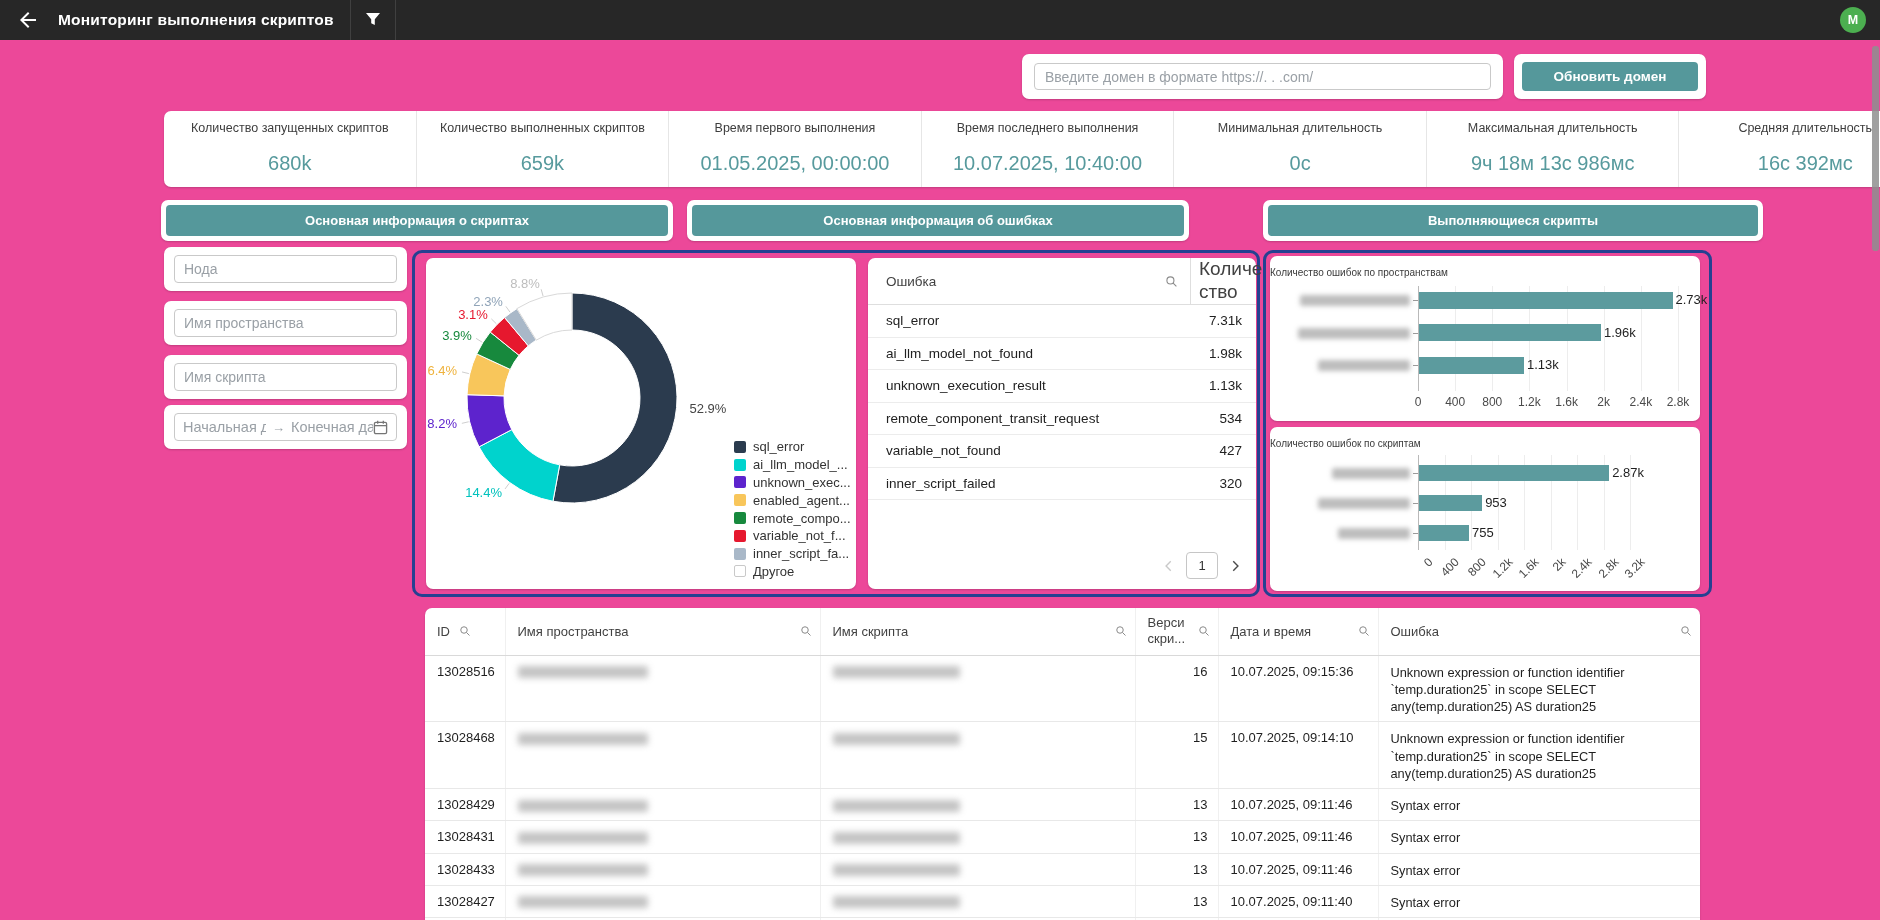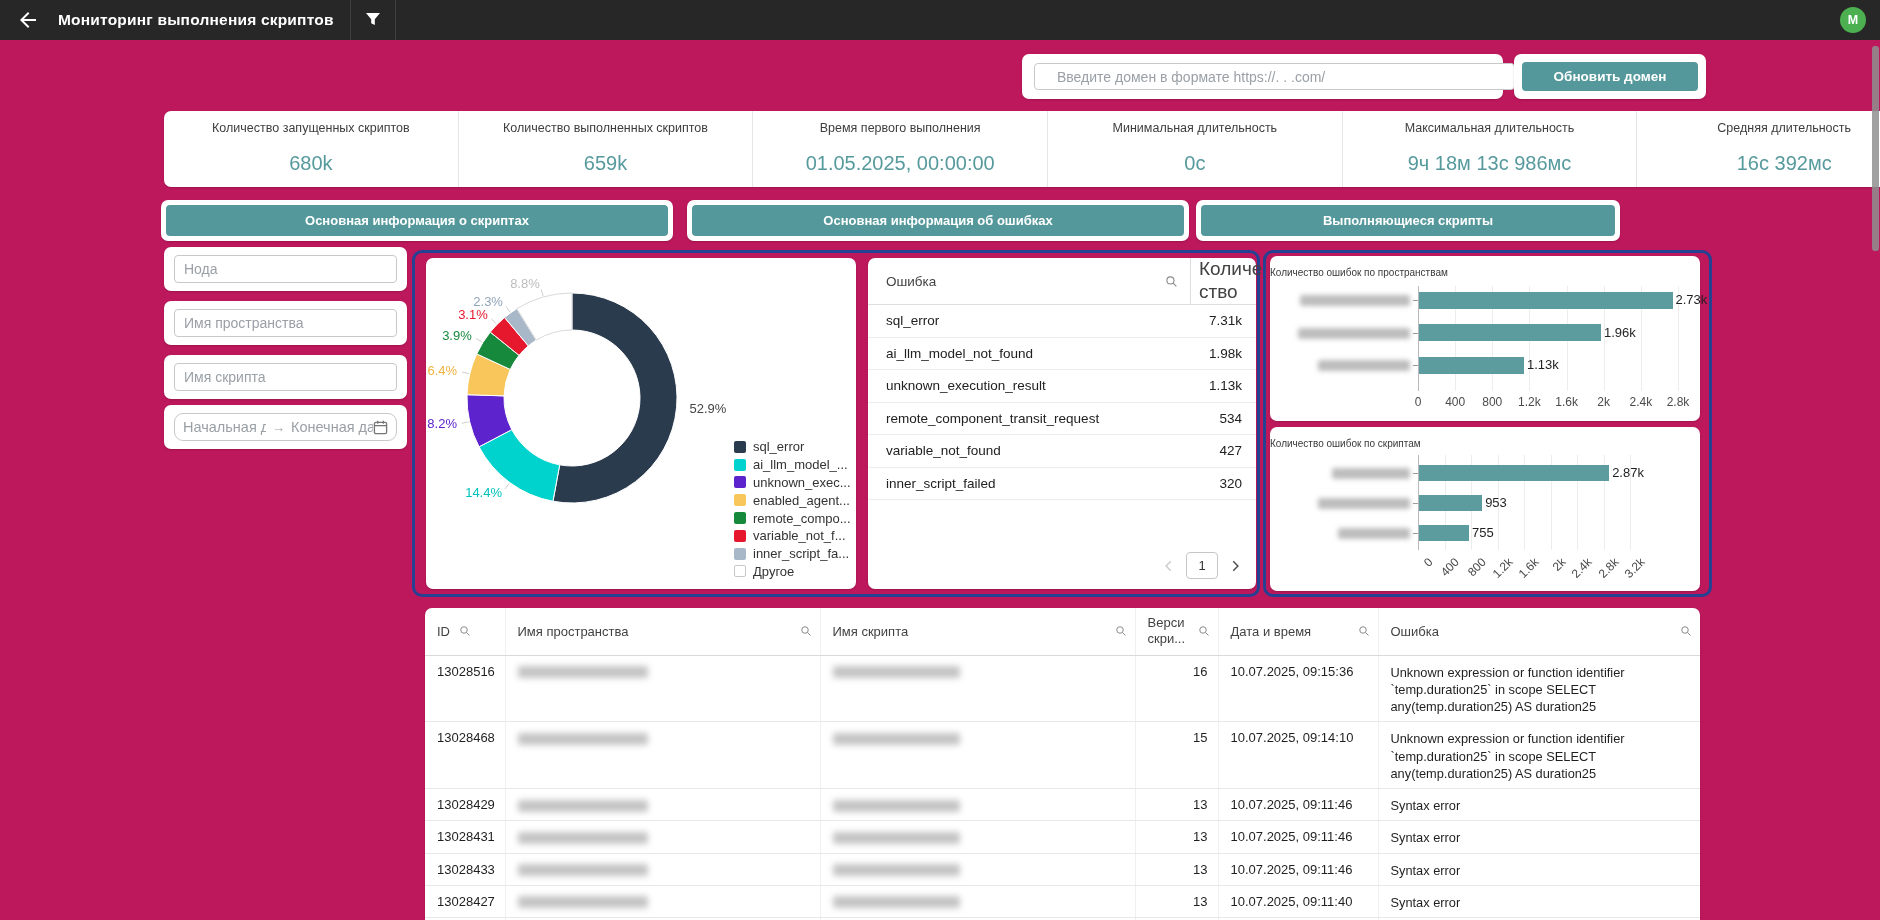--- a/index.html
+++ b/index.html
@@ -1,52 +1,52 @@
 <!DOCTYPE html>
 <html><head>
 <meta charset="utf-8">
 <style>
   html,body{margin:0;padding:0;background:#3f7f81;}
-  .stage{position:relative;width:1880px;height:920px;overflow:hidden;background:#be185d;
+  .stage{position:relative;width:1880px;height:920px;overflow:hidden;background:#ec4899;
          font-family:"Liberation Sans",sans-serif;-webkit-font-smoothing:antialiased;}
   
   .topbar{position:absolute;left:0;top:0;width:1880px;height:40px;background:#272727;display:flex;align-items:center;}
   .tb-back{width:24px;height:24px;margin-left:16px;cursor:pointer;flex:none;}
   .tb-title{color:#fff;font-size:15.5px;font-weight:700;margin-left:18px;letter-spacing:.2px;}
   .tb-sep{width:1px;height:40px;background:#404040;margin:0 0;}
   .tb-sep.s1{margin-left:16px;}
   .tb-funnel{width:16px;height:16px;margin:0 14px;cursor:pointer;}
   .tb-avatar{position:absolute;right:14px;top:7px;width:26px;height:26px;border-radius:50%;background:#4caf50;
              color:#fff;font-size:12.5px;font-weight:700;display:flex;align-items:center;justify-content:center;cursor:pointer;}
   
   .card{position:absolute;background:#fff;border-radius:7px;box-shadow:0 1px 2px rgba(0,0,0,.18);}
   
   .domain-card{left:1022px;top:54px;width:481px;height:45px;}
   .domain-input{position:absolute;left:12px;right:12px;top:9px;bottom:9px;border:1px solid #c9c9c9;border-radius:4px;
-                font-family:"Liberation Sans",sans-serif;font-size:14px;color:#333;padding:0 22px;outline:none;width:calc(100% - 46px);}
+                font-family:"Liberation Sans",sans-serif;font-size:14px;color:#333;padding:0 10px;outline:none;width:calc(100% - 46px);}
   .domain-input::placeholder{color:#9aa0a6;}
   .btn-card{left:1514px;top:54px;width:192px;height:45px;}
   .teal-btn{position:absolute;left:8px;right:8px;top:8px;bottom:8px;background:#55989b;border:none;border-radius:4px;
             color:#fff;font-family:"Liberation Sans",sans-serif;font-size:13.5px;font-weight:600;cursor:pointer;}
   
   .kpi-card{left:164px;top:111px;width:1767px;height:76px;display:flex;}
   .kpi{flex:1;display:flex;flex-direction:column;align-items:center;padding:9px 12px 6px;box-sizing:border-box;}
   .kpi + .kpi{border-left:1px solid #e6e6e6;}
   .kpi-label{font-size:12.5px;color:#3d3d3d;text-align:center;line-height:1.28;}
   .kpi-value{margin-top:auto;font-size:20px;color:#579a9d;padding-bottom:6px;}
   
   .tab-card{position:absolute;top:200px;height:41px;background:#fff;border-radius:7px;box-shadow:0 1px 2px rgba(0,0,0,.18);}
   .tab-btn{position:absolute;left:5px;right:5px;top:5px;bottom:5px;background:#55989b;border:none;border-radius:4px;
            color:#fff;font-family:"Liberation Sans",sans-serif;font-size:13px;font-weight:700;cursor:pointer;}
   
   .filter-card{position:absolute;left:164px;width:243px;height:44px;background:#fff;border-radius:7px;box-shadow:0 1px 2px rgba(0,0,0,.18);}
   .filter-input{position:absolute;left:10px;right:10px;top:8px;bottom:8px;border:1px solid #c9c9c9;border-radius:4px;
                 font-family:"Liberation Sans",sans-serif;font-size:14px;color:#333;padding:0 9px;outline:none;width:calc(100% - 40px);}
   .filter-input::placeholder{color:#9aa0a6;}
-  .date-box{position:absolute;left:10px;right:10px;top:8px;bottom:8px;border:1px solid #c9c9c9;border-radius:9px;
+  .date-box{position:absolute;left:10px;right:10px;top:8px;bottom:8px;border:1px solid #c9c9c9;border-radius:4px;
             display:flex;align-items:center;padding:0 8px;color:#9aa0a6;font-size:14.5px;}
   .date-ph{white-space:nowrap;overflow:hidden;}
   .date-ph.p1{max-width:83px;}
   .date-ph.p2{max-width:84px;}
   .date-arrow{margin:0 6px;color:#9aa0a6;font-size:13px;flex:none;}
   
   .group{position:absolute;border:3px solid #254191;border-radius:10px;box-sizing:border-box;}
   .group-a{left:412px;top:250px;width:848px;height:347px;}
   .group-b{left:1263px;top:250px;width:449px;height:347px;}
   .donut-card{left:426px;top:258px;width:430px;height:331px;}
@@ -128,41 +128,45 @@
    </div>
       <div class="kpi">
      <div class="kpi-label">Количество выполненных скриптов</div>
      <div class="kpi-value">659k</div>
    </div>
       <div class="kpi">
      <div class="kpi-label">Время первого выполнения</div>
      <div class="kpi-value">01.05.2025, 00:00:00</div>
    </div>
       <div class="kpi">
+     <div class="kpi-label">Время последнего выполнения</div>
+     <div class="kpi-value">10.07.2025, 10:40:00</div>
+   </div>
+      <div class="kpi">
      <div class="kpi-label">Минимальная длительность</div>
      <div class="kpi-value">0с</div>
    </div>
       <div class="kpi">
      <div class="kpi-label">Максимальная длительность</div>
      <div class="kpi-value">9ч 18м 13с 986мс</div>
    </div>
       <div class="kpi">
      <div class="kpi-label">Средняя длительность</div>
      <div class="kpi-value">16с 392мс</div>
    </div>
     </div>
 
   <div id="tabs">
       <div class="tab-card" style="left:161px;width:512px">
      <button class="tab-btn">Основная информация о скриптах</button>
    </div>
       <div class="tab-card" style="left:687px;width:502px">
      <button class="tab-btn">Основная информация об ошибках</button>
    </div>
-      <div class="tab-card" style="left:1196px;width:424px">
+      <div class="tab-card" style="left:1263px;width:500px">
      <button class="tab-btn">Выполняющиеся скрипты</button>
    </div>
     </div>
 
   <div class="filter-card" style="top:247px">
     <input class="filter-input" type="text" placeholder="Нода" style="">
   </div>
   <div class="filter-card" style="top:301px">
     <input class="filter-input" type="text" placeholder="Имя пространства" style="">
   </div>

